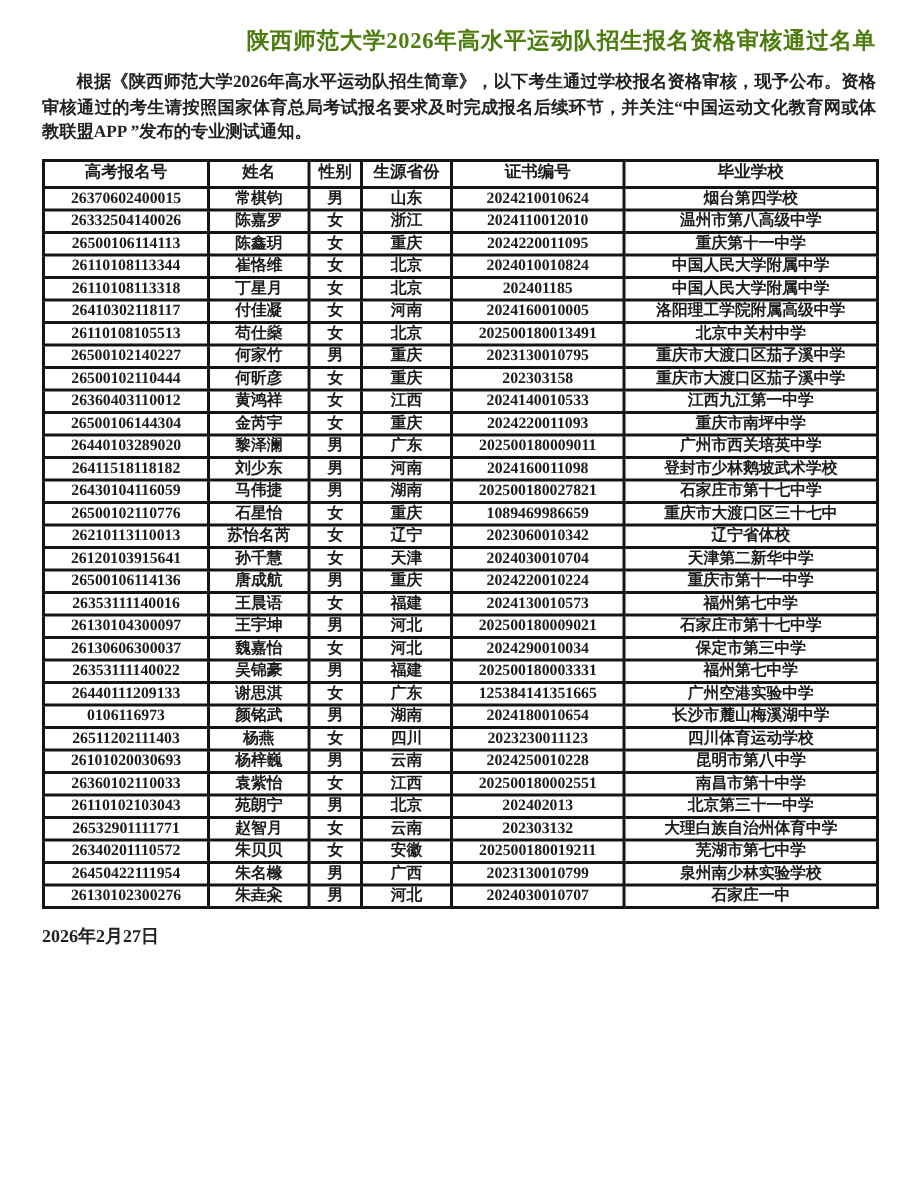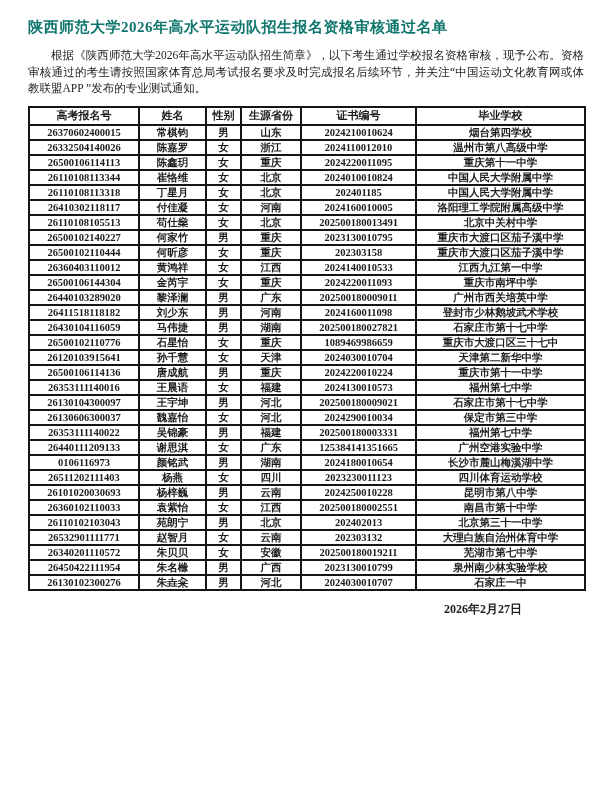--- a/index.html
+++ b/index.html
@@ -9,28 +9,28 @@
     color:#1a1a1a;
     position:relative;
     overflow:hidden;
   }
   .doc{
     padding:16px 28px 0 28px;
   }
   .doc-title{
     font-size:15px;
     font-weight:700;
-    text-align:left;
+    text-align:right;
     letter-spacing:0.5px;
     margin:2px 0 10px 0;
-    color:#0f766e;
+    color:#4d7c0f;
   }
   .doc-intro{
     font-size:11.5px;
-    font-weight:400;
+    font-weight:700;
     line-height:16.5px;
     text-indent:2em;
     text-align:justify;
     margin:0 0 9px 0;
     color:#222;
   }
   table.results{
     border-collapse:collapse;
     width:556px;
     table-layout:fixed;
@@ -55,21 +55,21 @@
   }
   col.c1{width:110px;}
   col.c2{width:67px;}
   col.c3{width:35px;}
   col.c4{width:60px;}
   col.c5{width:115px;}
   col.c6{width:169px;}
   .doc-date{
     font-size:12px;
     font-weight:600;
-    text-align:right;
+    text-align:left;
     padding:10px 62px 0 0;
     color:#222;
   }
 </style>
 </head>
 <body>
 
 <div class="doc">
   <h1 class="doc-title">陕西师范大学2026年高水平运动队招生报名资格审核通过名单</h1>
   <p class="doc-intro">根据《陕西师范大学2026年高水平运动队招生简章》，以下考生通过学校报名资格审核，现予公布。资格审核通过的考生请按照国家体育总局考试报名要求及时完成报名后续环节，并关注“中国运动文化教育网或体教联盟APP ”发布的专业测试通知。</p>
@@ -208,20 +208,28 @@
         </tr>
         <tr>
           <td>26500102110776</td>
           <td>石星怡</td>
           <td>女</td>
           <td>重庆</td>
           <td>1089469986659</td>
           <td>重庆市大渡口区三十七中</td>
         </tr>
         <tr>
+          <td>26210113110013</td>
+          <td>苏怡名芮</td>
+          <td>女</td>
+          <td>辽宁</td>
+          <td>2023060010342</td>
+          <td>辽宁省体校</td>
+        </tr>
+        <tr>
           <td>26120103915641</td>
           <td>孙千慧</td>
           <td>女</td>
           <td>天津</td>
           <td>2024030010704</td>
           <td>天津第二新华中学</td>
         </tr>
         <tr>
           <td>26500106114136</td>
           <td>唐成航</td>

